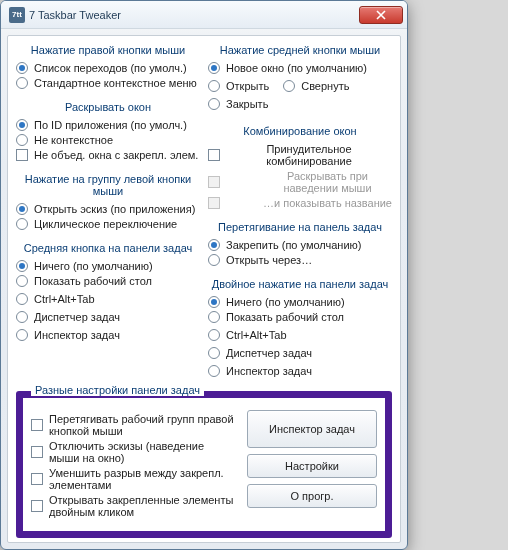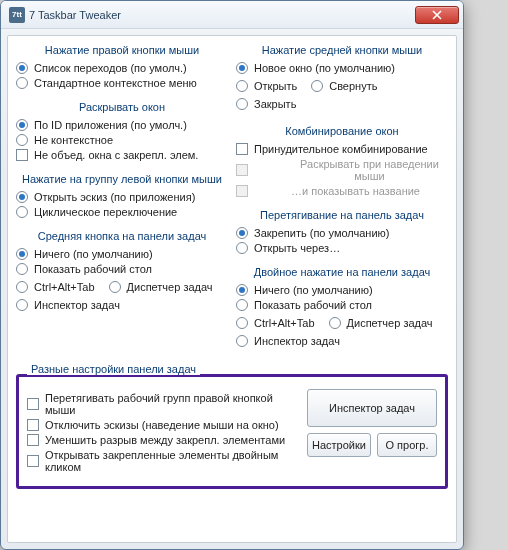--- a/index.html
+++ b/index.html
@@ -1,18 +1,18 @@
 <!DOCTYPE html>
 <html><head>
 <meta charset="utf-8">
 <style>
   * { box-sizing: border-box; font-family: "Segoe UI", Tahoma, sans-serif; font-size: 11px; }
   body { margin: 0; padding: 0; background: #d8d8d8; }
   .window {
-    width: 464px; height: 550px;
+    width: 408px; height: 550px;
     background: linear-gradient(#fdfefe,#f0f3f6 6%,#e8edf3 30%,#e6ebf1);
     border: 1px solid #5b7996; border-radius: 6px;
     box-shadow: 0 4px 16px rgba(0,0,0,.4);
     overflow: hidden;
   }
   .titlebar {
     height: 28px; display: flex; align-items: center;
     background: linear-gradient(#f7fafd,#e6edf4);
     padding: 0 4px; border-bottom: 1px solid #cfd8e0;
   }
@@ -47,33 +47,33 @@
   }
   .radio .dot { width:6px; height:6px; border-radius:50%; background:#2e76c4; display:none; }
   .radio.sel .dot { display:block; }
   .check {
     width:12px; height:12px; border:1px solid #7a8a99; background:#fff;
     flex:0 0 12px;
   }
   .check.dis { border-color:#c3c3c3; background:#f1f1f1; }
   .row-inline { display:flex; flex-wrap:wrap; column-gap:14px; }
   .row-inline .opt { margin-right:0; }
-  .bottom { border:3px solid #4c1d95; border-radius:3px; padding:0 8px 10px 8px; position:relative; margin-top:15px; }
+  .bottom { border:7px solid #4c1d95; border-radius:3px; padding:0 8px 10px 8px; position:relative; margin-top:2px; }
   .bottom .group-title { position:relative; top:-14px; background:#fff; display:inline-block; padding:0 4px; margin-bottom:-6px; }
   .bottom-flex { display:flex; gap:10px; align-items:flex-start; }
   .bottom-left { flex:1; }
   .bottom-right { width:130px; display:flex; flex-direction:column; gap:6px; align-items:stretch; }
   .btn {
     border:1px solid #9ba8b5; border-radius:3px;
     background:linear-gradient(#fdfdfe,#e7ecf1);
     padding:6px 8px; text-align:center; color:#222;
     box-shadow: inset 0 1px 0 rgba(255,255,255,.8);
   }
   .btn.tall { padding:12px 8px; }
-  .btn-row { display:flex; gap:6px; }
+  .btn-row { display:flex; gap:6px;flex-direction:column; }
   .btn-row .btn { flex:1; padding:5px 4px; }
   label { cursor:default; }
 </style>
 </head>
 <body>
 
 <div class="window">
   <div class="titlebar">
     <div class="app-icon">7tt</div>
     <div class="title">7 Taskbar Tweaker</div>

